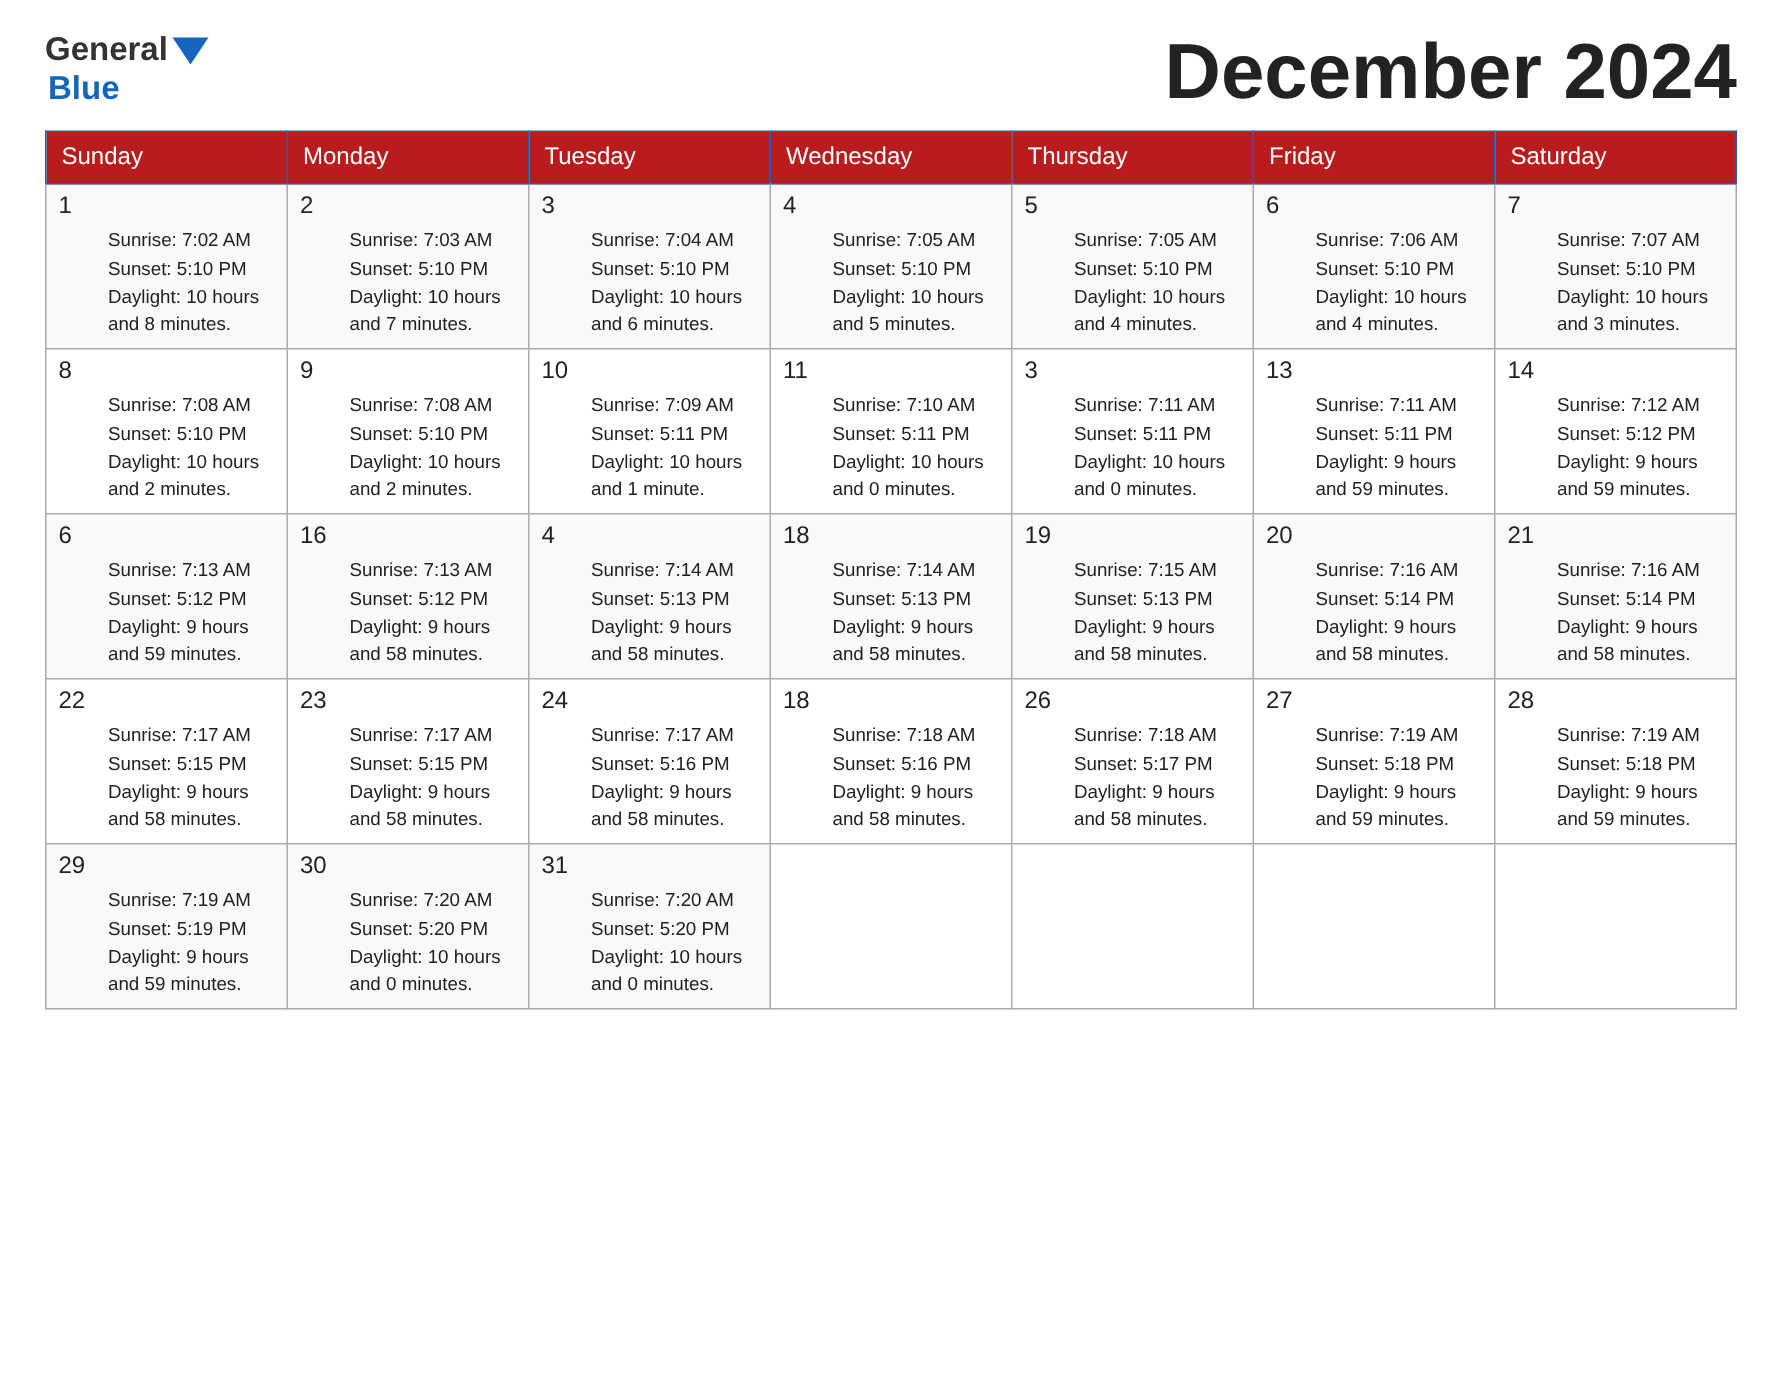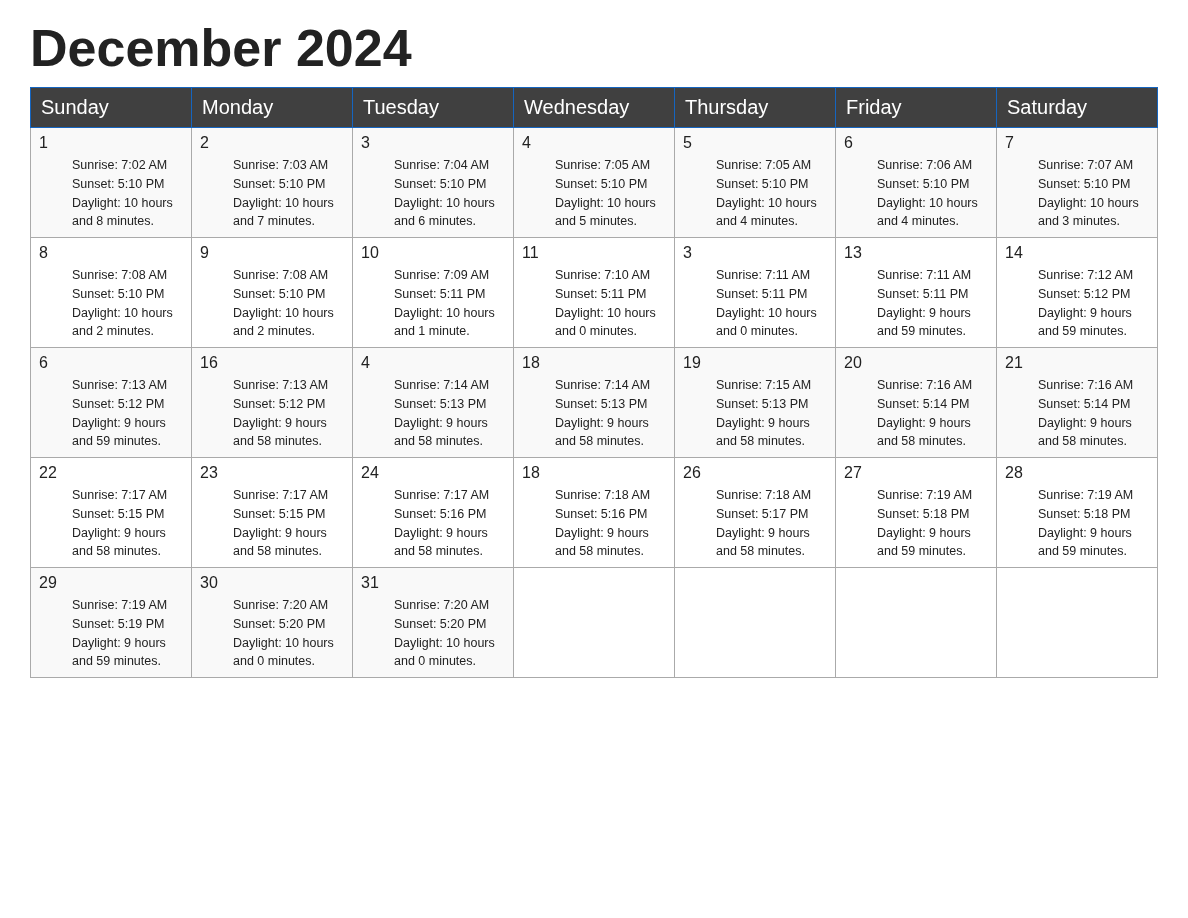--- a/index.html
+++ b/index.html
@@ -53,23 +53,23 @@
       font-size: 22px;
       color: #333;
       margin-top: 4px;
     }
     table {
       width: 100%;
       border-collapse: collapse;
       margin-top: 10px;
     }
     thead tr th {
-      background-color: #404040;
+      background-color: #b91c1c;
       color: #fff;
-      font-size: 20px;
+      font-size: 16px;
       font-weight: normal;
       padding: 8px 10px;
       text-align: left;
       border: 1px solid #1565c0;
     }
     tbody tr td {
       border: 1px solid #aaa;
       vertical-align: top;
       padding: 6px 8px;
       font-size: 13px;
@@ -91,20 +91,29 @@
       margin-left: 33px;
     }
     tbody tr:nth-child(odd) td { background: #f9f9f9; }
     tbody tr:nth-child(even) td { background: #fff; }
     tbody tr td.empty { background: #fff; }
   </style>
 </head>
 <body>
 
 <div class="header">
+  <div class="logo">
+    <div class="logo-text">
+      <span class="logo-general">General</span>
+      <span class="logo-triangle"></span>
+    </div>
+    <div style="margin-left:2px;">
+      <span class="logo-blue" style="font-size:22px;font-weight:bold;color:#1565c0;">Blue</span>
+    </div>
+  </div>
   <div class="title-block">
     <div class="month-title">December 2024</div>
   </div>
 </div>
 
 <table>
   <thead>
     <tr>
       <th>Sunday</th>
       <th>Monday</th>

